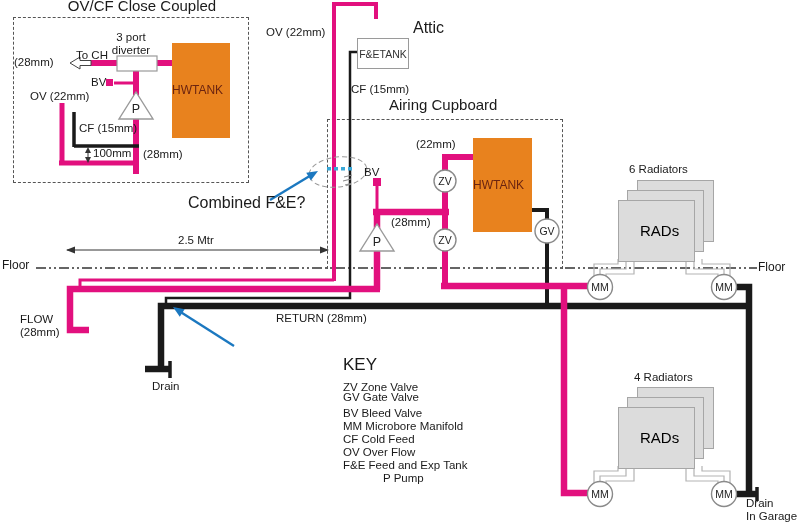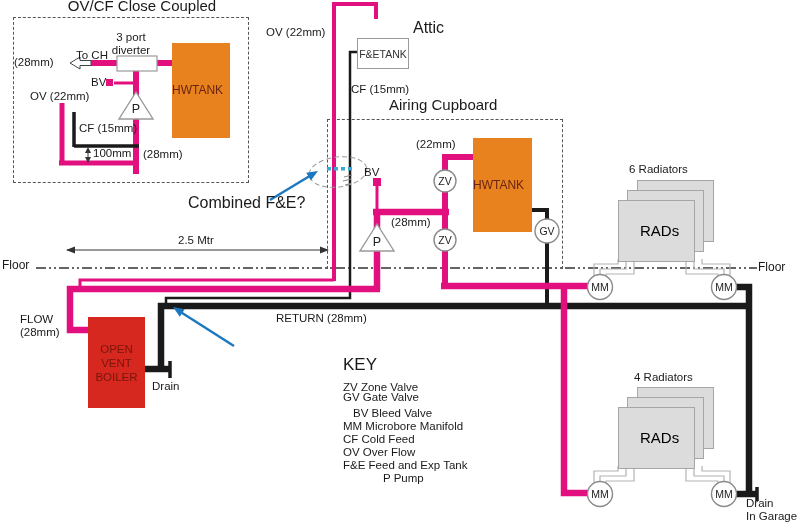--- a/index.html
+++ b/index.html
@@ -181,32 +181,27 @@
 
   <div class="lbl big" style="left:188px;top:196px;">Combined F&amp;E?</div>
   <div class="lbl" style="left:178px;top:234px;">2.5 Mtr</div>
   <div class="lbl" style="left:2px;top:259px;font-size:12px;">Floor</div>
   <div class="lbl" style="left:758px;top:261px;font-size:12px;">Floor</div>
 
   <div class="lbl" style="left:20px;top:313px;">
     <span style="display:block;">FLOW</span>
     <span style="display:block;">(28mm)</span>
   </div>
-  <div class="boiler" style="left:88px;top:317px;width:57px;height:91px;">
-    <span>OPEN</span>
-    <span>VENT</span>
-    <span>BOILER</span>
-  </div>
   <div class="lbl" style="left:152px;top:380px;">Drain</div>
   <div class="lbl" style="left:269px;top:312px;margin-left:7px;">RETURN (28mm)</div>
 
   <div class="lbl" style="left:343px;top:358px;font-size:17px;">KEY</div>
   <div class="lbl" style="left:343px;top:381px;">ZV Zone Valve</div>
   <div class="lbl" style="left:343px;top:391px;">GV Gate Valve</div>
-  <div class="lbl" style="left:343px;top:407px;margin-left:10px;">BV Bleed Valve</div>
+  <div class="lbl" style="left:343px;top:407px;">BV Bleed Valve</div>
   <div class="lbl" style="left:343px;top:420px;">MM Microbore Manifold</div>
   <div class="lbl" style="left:343px;top:433px;">CF Cold Feed</div>
   <div class="lbl" style="left:343px;top:446px;">OV Over Flow</div>
   <div class="lbl" style="left:343px;top:459px;">F&amp;E Feed and Exp Tank</div>
   <div class="lbl" style="left:343px;top:472px;margin-left:40px;">P Pump</div>
 
   <div class="lbl" style="left:629px;top:163px;">6 Radiators</div>
   <div class="rad" style="left:637px;top:180px;width:75px;height:60px;"></div>
   <div class="rad" style="left:627px;top:190px;width:75px;height:60px;"></div>
   <div class="rad" style="left:618px;top:200px;width:75px;height:60px;"></div>

